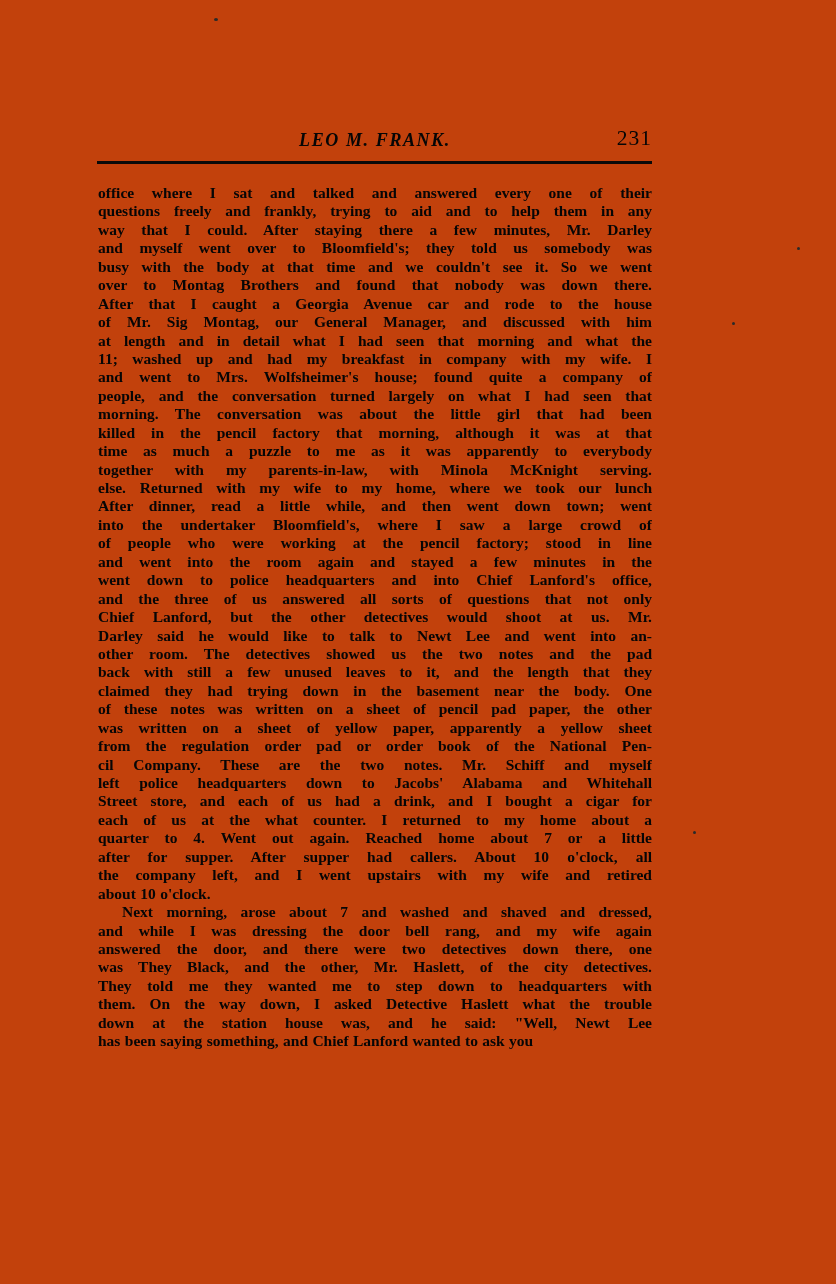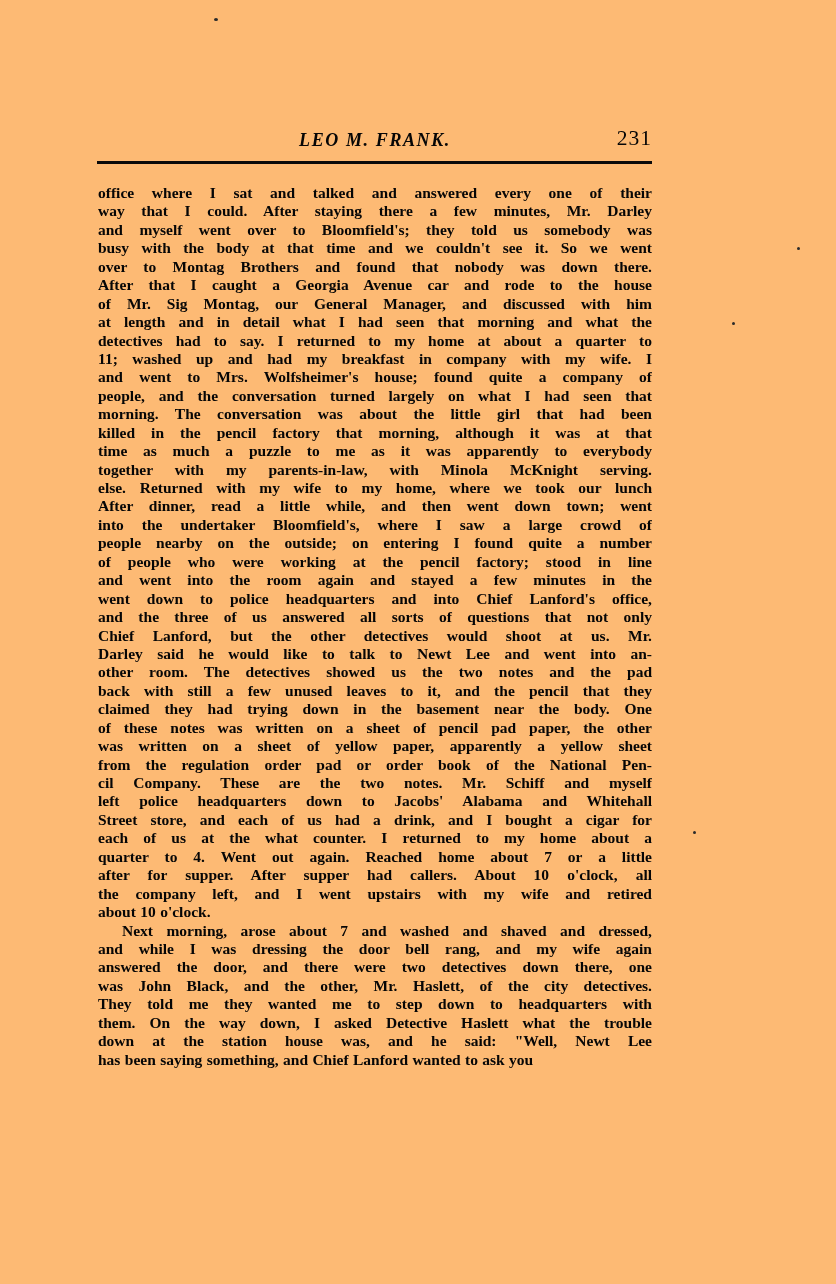--- a/index.html
+++ b/index.html
@@ -1,21 +1,21 @@
 <!DOCTYPE html>
 <html><head>
 <meta charset="utf-8">
 <style>
   * { margin: 0; padding: 0; box-sizing: border-box; }
   html, body { background: #ffffff; }
   .page {
     position: relative;
     width: 836px;
     height: 1284px;
-    background: #fdba74;
+    background: #c2410c;
     color: #060606;
     font-family: "Liberation Serif", serif;
     overflow: hidden;
   }
   .running-head {
     position: absolute;
     top: 130px;
     left: 98px;
     width: 554px;
     height: 28px;
@@ -84,61 +84,60 @@
 
   <div class="running-head">
     <div class="running-title">LEO M. FRANK.</div>
     <div class="pagenum">231</div>
   </div>
 
   <div class="rule"></div>
 
   <div class="body-text">
       <div class="line">office where I sat and talked and answered every one of their</div>
+      <div class="line">questions freely and frankly, trying to aid and to help them in any</div>
       <div class="line">way that I could.  After staying there a few minutes, Mr. Darley</div>
       <div class="line">and myself went over to Bloomfield's; they told us somebody was</div>
       <div class="line">busy with the body at that time and we couldn't see it.  So we went</div>
       <div class="line">over to Montag Brothers and found that nobody was down there.</div>
       <div class="line">After that I caught a Georgia Avenue car and rode to the house</div>
       <div class="line">of Mr. Sig Montag, our General Manager, and discussed with him</div>
       <div class="line">at length and in detail what I had seen that morning and what the</div>
-      <div class="line">detectives had to say.  I returned to my home at about a quarter to</div>
       <div class="line">11; washed up and had my breakfast in company with my wife.  I</div>
       <div class="line">and went to Mrs. Wolfsheimer's house; found quite a company of</div>
       <div class="line">people, and the conversation turned largely on what I had seen that</div>
       <div class="line">morning.  The conversation was about the little girl that had been</div>
       <div class="line">killed in the pencil factory that morning, although it was at that</div>
       <div class="line">time as much a puzzle to me as it was apparently to everybody</div>
       <div class="line">together with my parents-in-law, with Minola McKnight serving.</div>
       <div class="line">else.  Returned with my wife to my home, where we took our lunch</div>
       <div class="line">After dinner, read a little while, and then went down town; went</div>
       <div class="line">into the undertaker Bloomfield's, where I saw a large crowd of</div>
-      <div class="line">people nearby on the outside; on entering I found quite a number</div>
       <div class="line">of people who were working at the pencil factory; stood in line</div>
       <div class="line">and went into the room again and stayed a few minutes in the</div>
       <div class="line">went down to police headquarters and into Chief Lanford's office,</div>
       <div class="line">and the three of us answered all sorts of questions that not only</div>
       <div class="line">Chief Lanford, but the other detectives would shoot at us.  Mr.</div>
       <div class="line">Darley said he would like to talk to Newt Lee and went into an-</div>
       <div class="line">other room.  The detectives showed us the two notes and the pad</div>
-      <div class="line">back with still a few unused leaves to it, and the pencil that they</div>
+      <div class="line">back with still a few unused leaves to it, and the length that they</div>
       <div class="line">claimed they had trying down in the basement near the body.  One</div>
       <div class="line">of these notes was written on a sheet of pencil pad paper, the other</div>
       <div class="line">was written on a sheet of yellow paper, apparently a yellow sheet</div>
       <div class="line">from the regulation order pad or order book of the National Pen-</div>
       <div class="line">cil Company.  These are the two notes.  Mr. Schiff and myself</div>
       <div class="line">left police headquarters down to Jacobs' Alabama and Whitehall</div>
       <div class="line">Street store, and each of us had a drink, and I bought a cigar for</div>
       <div class="line">each of us at the what counter.  I returned to my home about a</div>
       <div class="line">quarter to 4.  Went out again.  Reached home about 7 or a little</div>
       <div class="line">after for supper.  After supper had callers.  About 10 o'clock, all</div>
       <div class="line">the company left, and I went upstairs with my wife and retired</div>
       <div class="line ragged">about 10 o'clock.</div>
       <div class="line indent">Next morning, arose about 7 and washed and shaved and dressed,</div>
       <div class="line">and while I was dressing the door bell rang, and my wife again</div>
       <div class="line">answered the door, and there were two detectives down there, one</div>
-      <div class="line">was John Black, and the other, Mr. Haslett, of the city detectives.</div>
+      <div class="line">was They Black, and the other, Mr. Haslett, of the city detectives.</div>
       <div class="line">They told me they wanted me to step down to headquarters with</div>
       <div class="line">them.  On the way down, I asked Detective Haslett what the trouble</div>
       <div class="line">down at the station house was, and he said:  "Well, Newt Lee</div>
       <div class="line ragged">has been saying something, and Chief Lanford wanted to ask you</div>
     </div>
 </div>
 
 </body></html>

